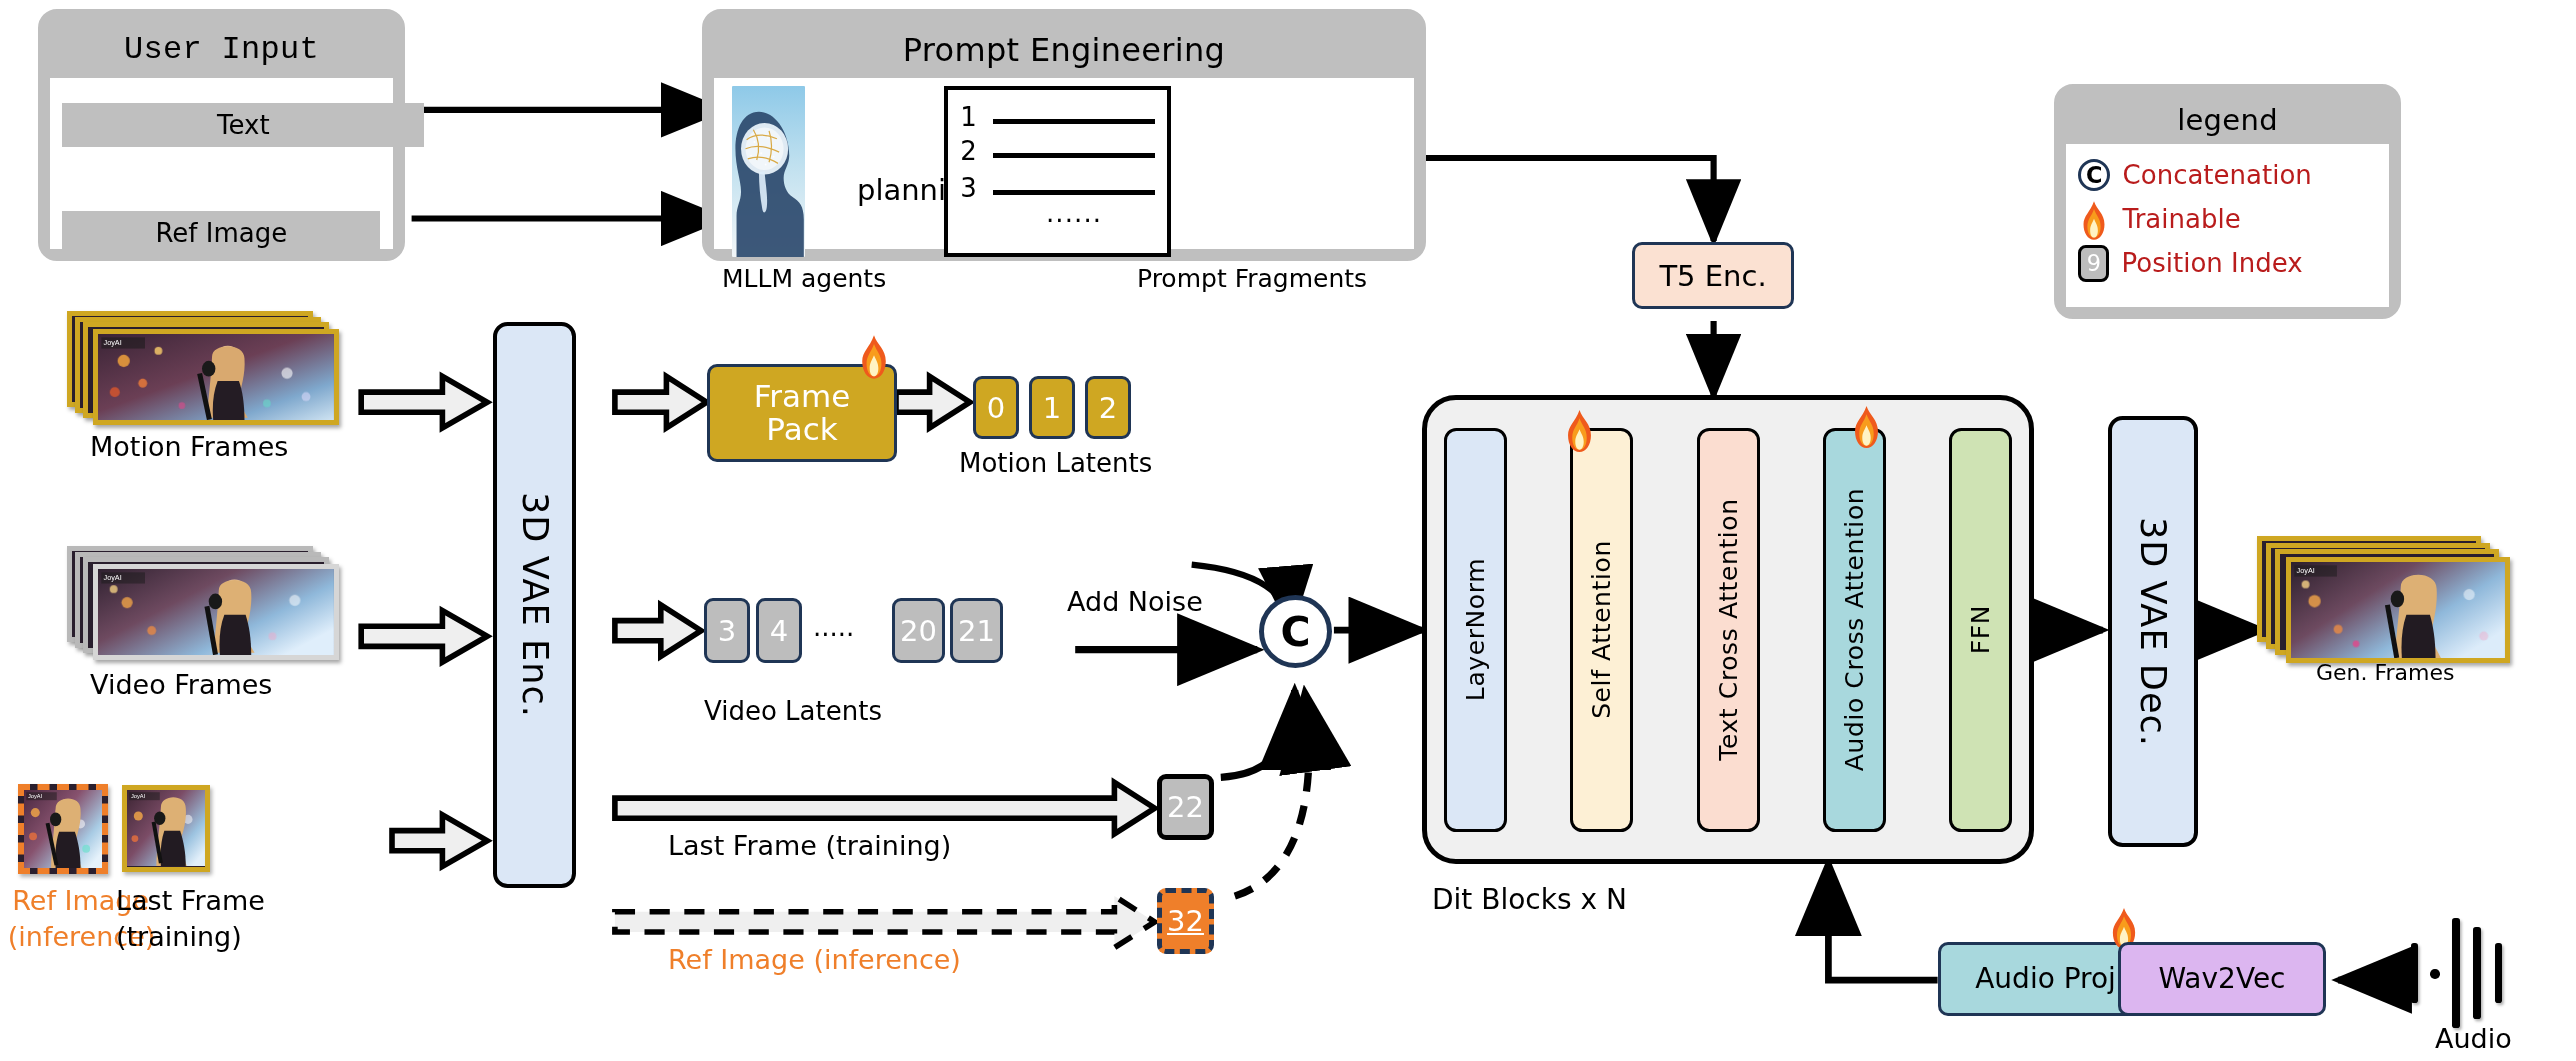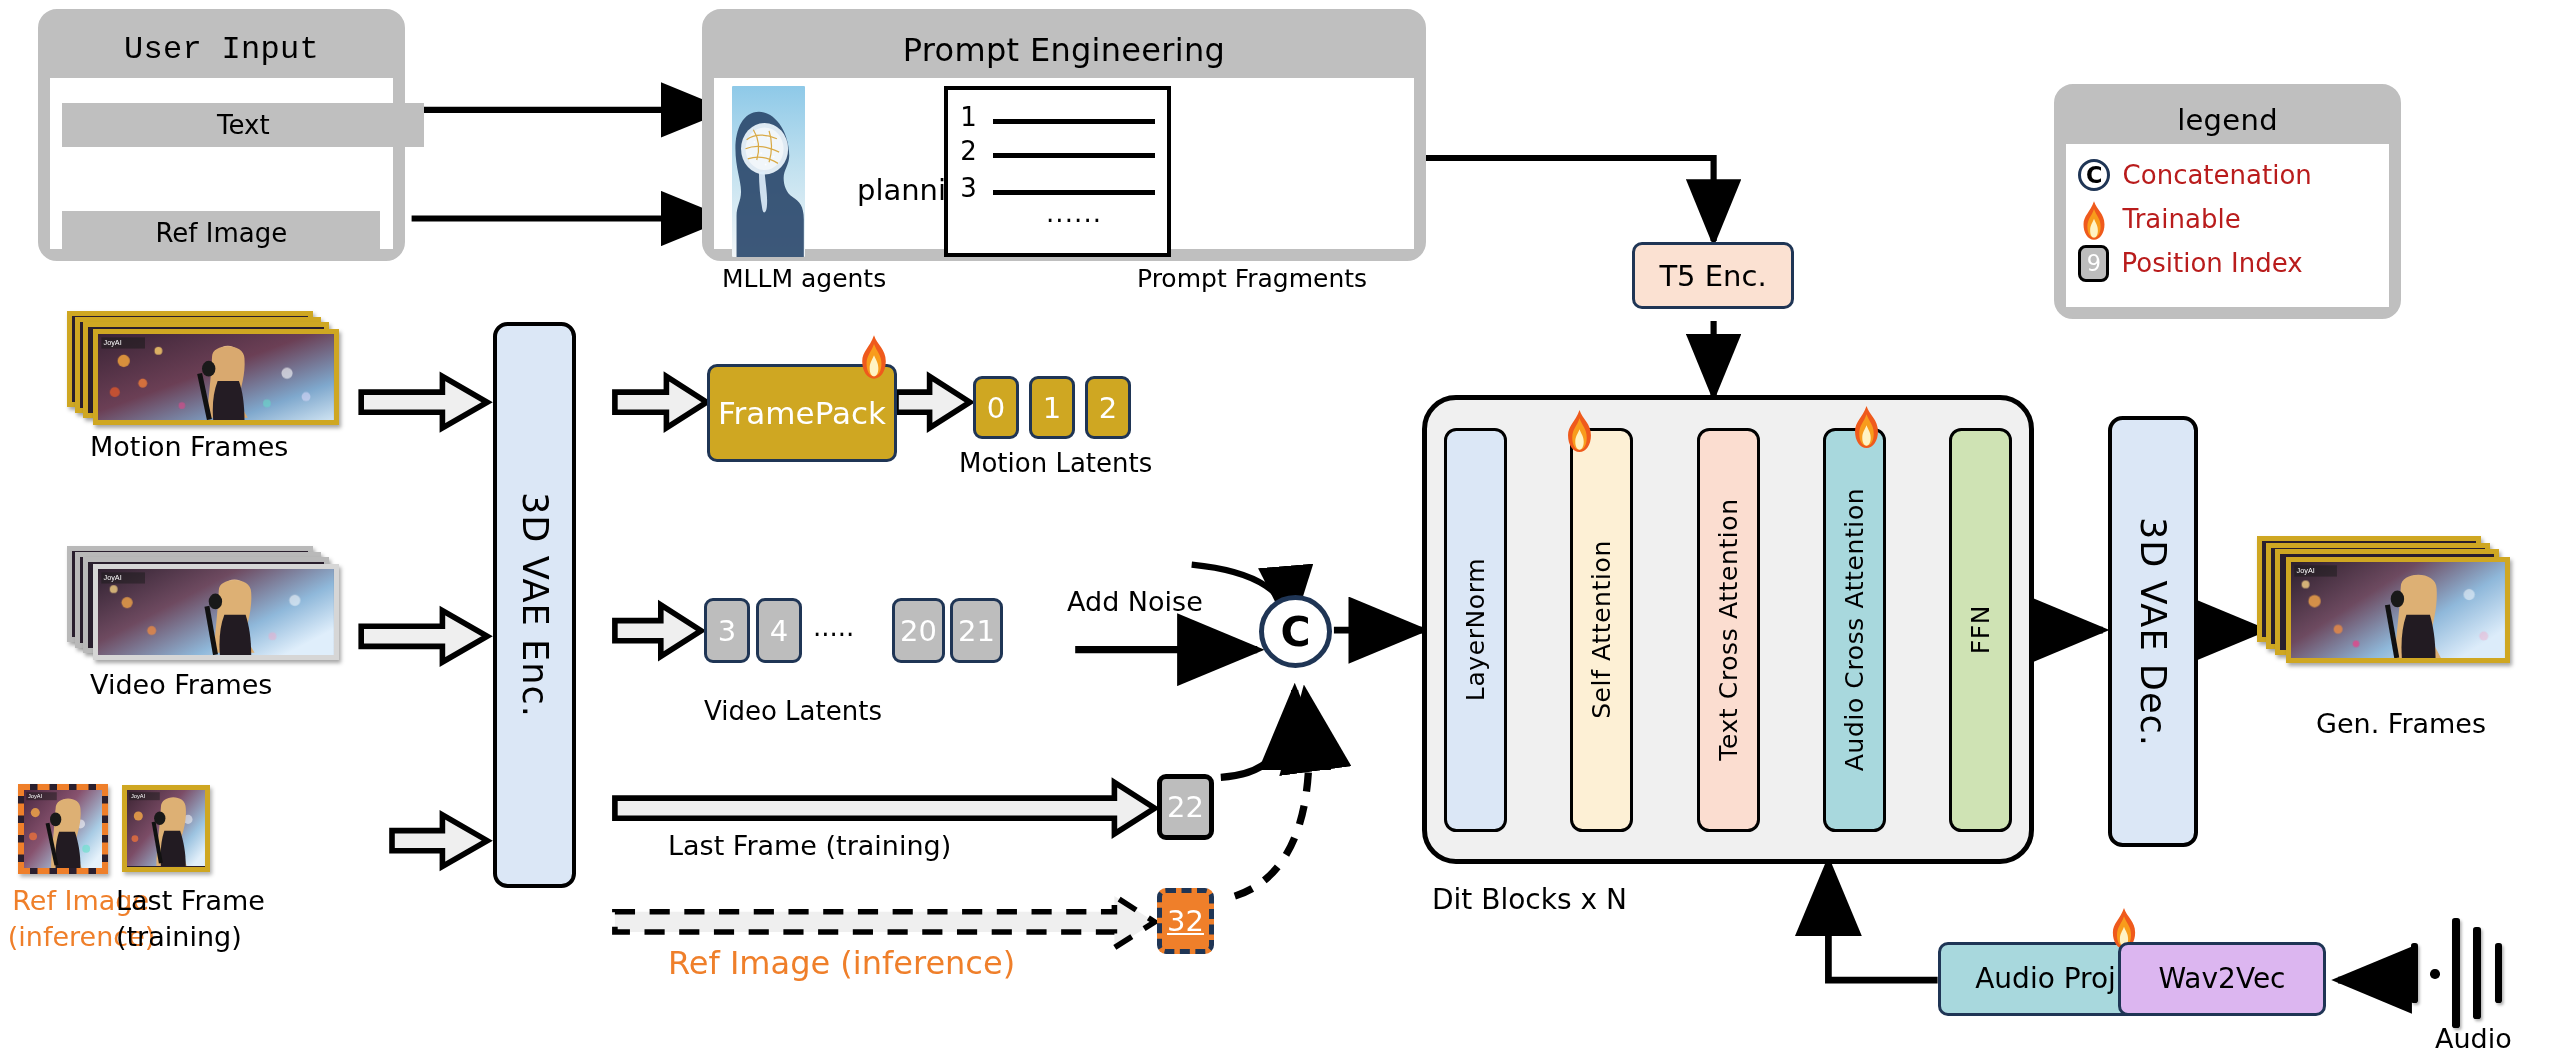--- a/index.html
+++ b/index.html
@@ -388,21 +388,21 @@
       <text x="7" y="15" font-size="10" fill="#fff" font-family="sans-serif">JoyAI</text>
     </svg>
   </div>
   <div class="lbl" style="left:116px;top:885px;font-size:27px;">Last Frame</div>
   <div class="lbl" style="left:116px;top:921px;font-size:27px;">(training)</div>
 
   <div class="abs vbox" style="left:493px;top:322px;width:83px;height:566px;">
     <span>3D VAE Enc.</span>
   </div>
 
-  <div class="abs node" style="left:707px;top:364px;width:190px;height:98px;background:#cfa722;color:#fff;font-size:31px;">
+  <div class="abs node" style="left:707px;top:364px;width:190px;height:98px;background:#cfa722;color:#fff;font-size:31px;flex-direction:column;">
     <span>Frame</span>
     <span>Pack</span>
   </div>
   <div class="flame" style="left:856px;top:333px;">
     <svg viewBox="0 0 58 74" width="36" height="48">
       <path d="M29,2 C34,18 48,24 48,44 C48,60 40,72 29,72 C18,72 10,60 10,44 C10,28 22,22 29,2 Z" fill="#ef5a1c"></path>
       <path d="M29,16 C33,28 41,33 41,48 C41,60 36,68 29,68 C22,68 17,60 17,48 C17,34 25,29 29,16 Z" fill="#f89c1c"></path>
       <path d="M29,34 C32,42 36,46 36,55 C36,63 33,68 29,68 C25,68 22,63 22,55 C22,46 26,42 29,34 Z" fill="#fff3c4"></path>
     </svg>
   </div>
@@ -415,21 +415,21 @@
   <div class="abs chip grey" style="left:704px;top:598px;width:46px;height:65px;">3</div>
   <div class="abs chip grey" style="left:756px;top:598px;width:46px;height:65px;">4</div>
   <div class="lbl" style="left:813px;top:620px;font-size:26px;">·····</div>
   <div class="abs chip grey" style="left:892px;top:598px;width:53px;height:65px;">20</div>
   <div class="abs chip grey" style="left:950px;top:598px;width:53px;height:65px;">21</div>
   <div class="lbl" style="left:704px;top:672px;font-size:26px;margin-top:24px;">Video Latents</div>
 
   <div class="lbl" style="left:1067px;top:586px;font-size:27px;">Add Noise</div>
 
   <div class="lbl" style="left:668px;top:830px;font-size:27px;">Last Frame (training)</div>
-  <div class="lbl orange" style="left:668px;top:944px;font-size:32px;">Ref Image (inference)</div>
+  <div class="lbl orange" style="left:668px;top:944px;font-size:27px;">Ref Image (inference)</div>
 
   <div class="abs chip grey-black" style="left:1157px;top:774px;width:57px;height:66px;">22</div>
   <div class="abs chip orange" style="left:1157px;top:888px;width:57px;height:66px;">32</div>
 
   <div class="abs concat" style="left:1259px;top:595px;width:73px;height:73px;">C</div>
 
   <div class="abs node" style="left:1632px;top:242px;width:162px;height:67px;background:#fbe1d2;color:#000;font-size:29px;"></div>
   <div class="abs" style="left:1632px;top:242px;width:162px;height:67px;display:flex;align-items:center;justify-content:center;">
     <span style="font-size:29px;">T5 Enc.</span>
   </div>
@@ -498,21 +498,21 @@
         <ellipse cx="226" cy="56" rx="28" ry="33" fill="#ecc79f"></ellipse>
         <path d="M196,44 C196,16 260,14 260,48 C262,80 254,108 248,134 L268,172 L186,172 C186,138 194,92 196,44 Z" fill="#ddb074"></path>
         <path d="M206,94 C198,116 196,144 198,172 L258,172 C258,140 254,114 248,94 Z" fill="#221b22"></path>
         <rect x="176" y="76" width="9" height="96" fill="#111" transform="rotate(-10 180 124)"></rect>
         <ellipse cx="190" cy="66" rx="12" ry="15" fill="#191919"></ellipse>
         <rect x="6" y="6" width="76" height="20" fill="#1a1a1a" opacity="0.5"></rect>
         <text x="10" y="20" font-size="13" fill="#fff" font-family="sans-serif">JoyAI</text>
       </svg>
     </div>
   </div>
-  <div class="lbl" style="left:2316px;top:708px;font-size:27px;">Gen. Frames</div>
+  <div class="lbl" style="left:2316px;top:660px;font-size:22px;">Gen. Frames</div>
 
   <div class="abs node" style="left:1938px;top:942px;width:224px;height:74px;background:#a8d8dd;color:#000;font-size:28px;">
     <span>Audio Proj.</span>
   </div>
   <div class="flame" style="left:2107px;top:906px;">
     <svg viewBox="0 0 58 74" width="34" height="45">
       <path d="M29,2 C34,18 48,24 48,44 C48,60 40,72 29,72 C18,72 10,60 10,44 C10,28 22,22 29,2 Z" fill="#ef5a1c"></path>
       <path d="M29,16 C33,28 41,33 41,48 C41,60 36,68 29,68 C22,68 17,60 17,48 C17,34 25,29 29,16 Z" fill="#f89c1c"></path>
       <path d="M29,34 C32,42 36,46 36,55 C36,63 33,68 29,68 C25,68 22,63 22,55 C22,46 26,42 29,34 Z" fill="#fff3c4"></path>
     </svg>

